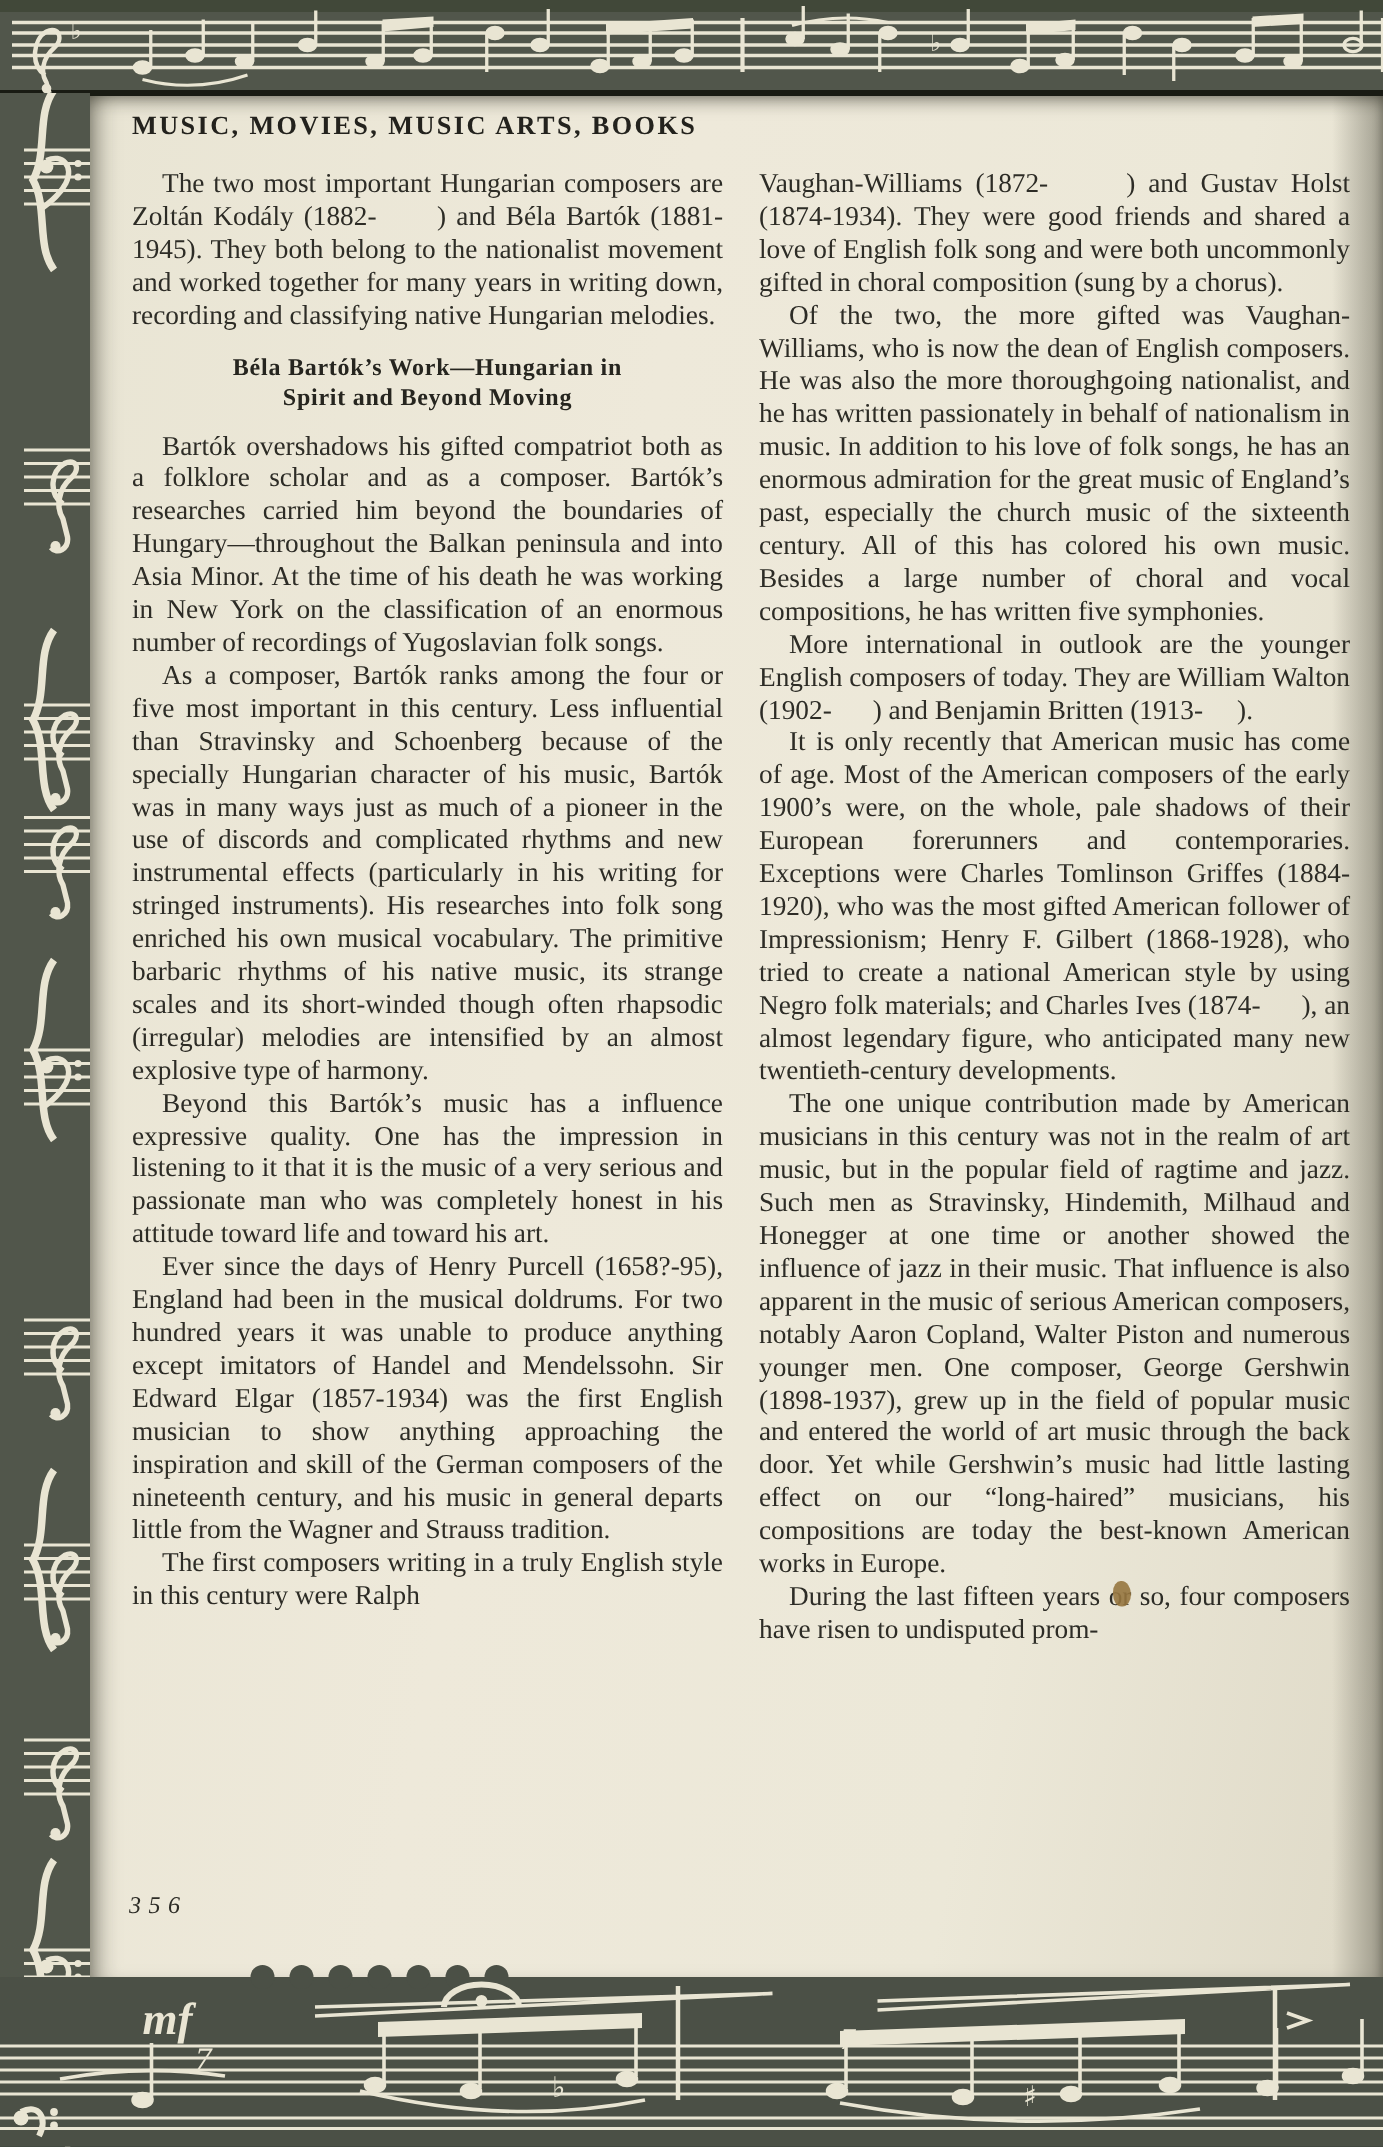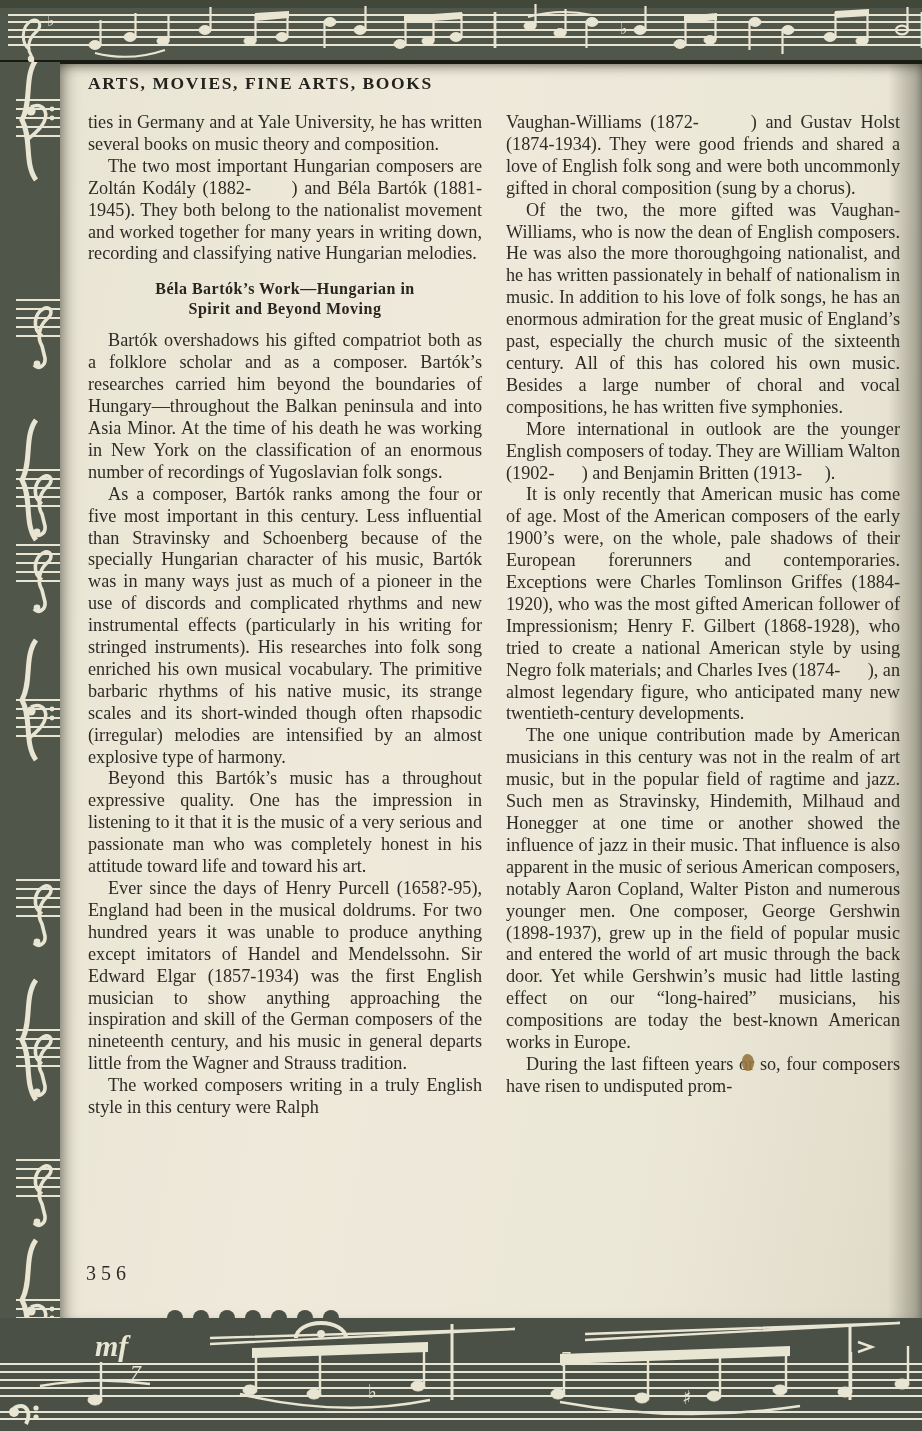--- a/index.html
+++ b/index.html
@@ -40,21 +40,21 @@
   .col-right{left:446px;}
   .para{margin:0; text-indent:20px;}
   .para.cont{text-indent:0;}
   .subhead{
     margin:14px 0 11px 0; text-align:center; font-weight:bold;
     font-size:16px; line-height:20px; letter-spacing:.5px;
     white-space:pre-line; text-indent:0; color:#26251f;
   }
   .pagenum{
     position:absolute; left:26px; top:1198px;
-    font-size:20px; letter-spacing:5px; color:#2d2c26;
+    font-style:italic; font-size:16px; letter-spacing:5px; color:#2d2c26;
   }
   .blemish{
     position:absolute; left:682px; top:990px; width:12px; height:17px;
     background:#96763f; border-radius:45% 55% 50% 50%; opacity:.9;
   }
 </style>
 </head>
 <body>
 
 <div class="page">
@@ -173,32 +173,31 @@
       <ellipse cx="862" cy="41" rx="6" ry="4.4"></ellipse>
         <line x1="867.5" y1="41" x2="867.5" y2="10" stroke-width="2.2"></line>
       <path d="M835,11 L869,9 l0,7 L835,18 Z" stroke="none"></path>
       <ellipse cx="902" cy="30" rx="6" ry="4.4" fill="none" stroke-width="2.2"></ellipse>
       <line x1="907.5" y1="30" x2="907.5" y2="7" stroke-width="2.2"></line>
     </g>
     <text x="620" y="34" font-family="DejaVu Sans, sans-serif" font-size="16" fill="#e9e5d3">♭</text>
   </svg>
 
   <div class="paper">
-    <div class="running-head">ARTS, MOVIES, FINE ARTS, BOOKS</div>
+    <div class="running-head">MUSIC, MOVIES, MUSIC ARTS, BOOKS</div>
 
     <div class="col col-left">
-      <p class="para cont">ties in Germany and at Yale University, he has written several books on music theory and composition.</p>
       <p class="para">The two most important Hungarian composers are Zoltán Kodály (1882-&nbsp;&nbsp;&nbsp;&nbsp;&nbsp;&nbsp;) and Béla Bartók (1881-1945). They both belong to the nationalist movement and worked together for many years in writing down, recording and classifying native Hungarian melodies.</p>
       <h3 class="subhead">Béla Bartók’s Work—Hungarian in
 Spirit and Beyond Moving</h3>
       <p class="para">Bartók overshadows his gifted compatriot both as a folklore scholar and as a composer. Bartók’s researches carried him beyond the boundaries of Hungary—throughout the Balkan peninsula and into Asia Minor. At the time of his death he was working in New York on the classification of an enormous number of recordings of Yugoslavian folk songs.</p>
       <p class="para">As a composer, Bartók ranks among the four or five most important in this century. Less influential than Stravinsky and Schoenberg because of the specially Hungarian character of his music, Bartók was in many ways just as much of a pioneer in the use of discords and complicated rhythms and new instrumental effects (particularly in his writing for stringed instruments). His researches into folk song enriched his own musical vocabulary. The primitive barbaric rhythms of his native music, its strange scales and its short-winded though often rhapsodic (irregular) melodies are intensified by an almost explosive type of harmony.</p>
-      <p class="para">Beyond this Bartók’s music has a throughout expressive quality. One has the impression in listening to it that it is the music of a very serious and passionate man who was completely honest in his attitude toward life and toward his art.</p>
+      <p class="para">Beyond this Bartók’s music has a influence expressive quality. One has the impression in listening to it that it is the music of a very serious and passionate man who was completely honest in his attitude toward life and toward his art.</p>
       <p class="para">Ever since the days of Henry Purcell (1658?-95), England had been in the musical doldrums. For two hundred years it was unable to produce anything except imitators of Handel and Mendelssohn. Sir Edward Elgar (1857-1934) was the first English musician to show anything approaching the inspiration and skill of the German composers of the nineteenth century, and his music in general departs little from the Wagner and Strauss tradition.</p>
-      <p class="para">The worked composers writing in a truly English style in this century were Ralph</p>
+      <p class="para">The first composers writing in a truly English style in this century were Ralph</p>
     </div>
 
     <div class="col col-right">
       <p class="para cont">Vaughan-Williams (1872-&nbsp;&nbsp;&nbsp;&nbsp;&nbsp;&nbsp;) and Gustav Holst (1874-1934). They were good friends and shared a love of English folk song and were both uncommonly gifted in choral composition (sung by a chorus).</p>
       <p class="para">Of the two, the more gifted was Vaughan-Williams, who is now the dean of English composers. He was also the more thoroughgoing nationalist, and he has written passionately in behalf of nationalism in music. In addition to his love of folk songs, he has an enormous admiration for the great music of England’s past, especially the church music of the sixteenth century. All of this has colored his own music. Besides a large number of choral and vocal compositions, he has written five symphonies.</p>
       <p class="para">More international in outlook are the younger English composers of today. They are William Walton (1902-&nbsp;&nbsp;&nbsp;&nbsp;&nbsp;&nbsp;) and Benjamin Britten (1913-&nbsp;&nbsp;&nbsp;&nbsp;&nbsp;).</p>
       <p class="para">It is only recently that American music has come of age. Most of the American composers of the early 1900’s were, on the whole, pale shadows of their European forerunners and contemporaries. Exceptions were Charles Tomlinson Griffes (1884-1920), who was the most gifted American follower of Impressionism; Henry F. Gilbert (1868-1928), who tried to create a national American style by using Negro folk materials; and Charles Ives (1874-&nbsp;&nbsp;&nbsp;&nbsp;&nbsp;&nbsp;), an almost legendary figure, who anticipated many new twentieth-century developments.</p>
       <p class="para">The one unique contribution made by American musicians in this century was not in the realm of art music, but in the popular field of ragtime and jazz. Such men as Stravinsky, Hindemith, Milhaud and Honegger at one time or another showed the influence of jazz in their music. That influence is also apparent in the music of serious American composers, notably Aaron Copland, Walter Piston and numerous younger men. One composer, George Gershwin (1898-1937), grew up in the field of popular music and entered the world of art music through the back door. Yet while Gershwin’s music had little lasting effect on our “long-haired” musicians, his compositions are today the best-known American works in Europe.</p>
       <p class="para">During the last fifteen years or so, four composers have risen to undisputed prom-</p>
     </div>

